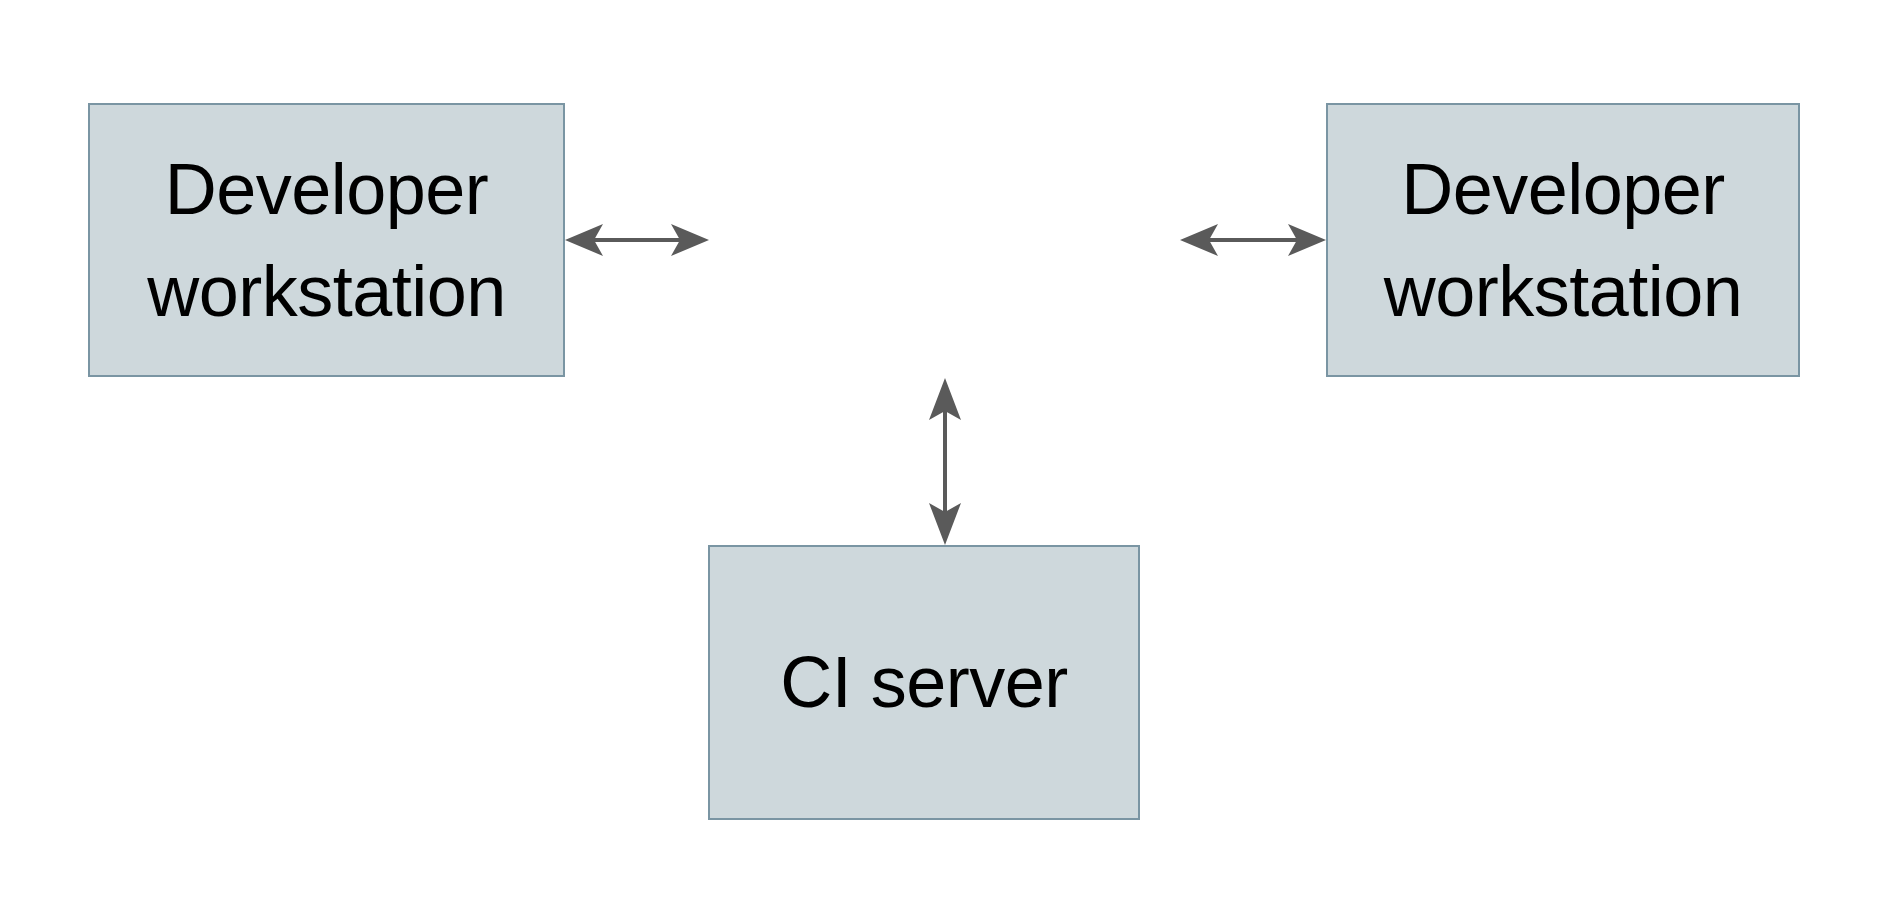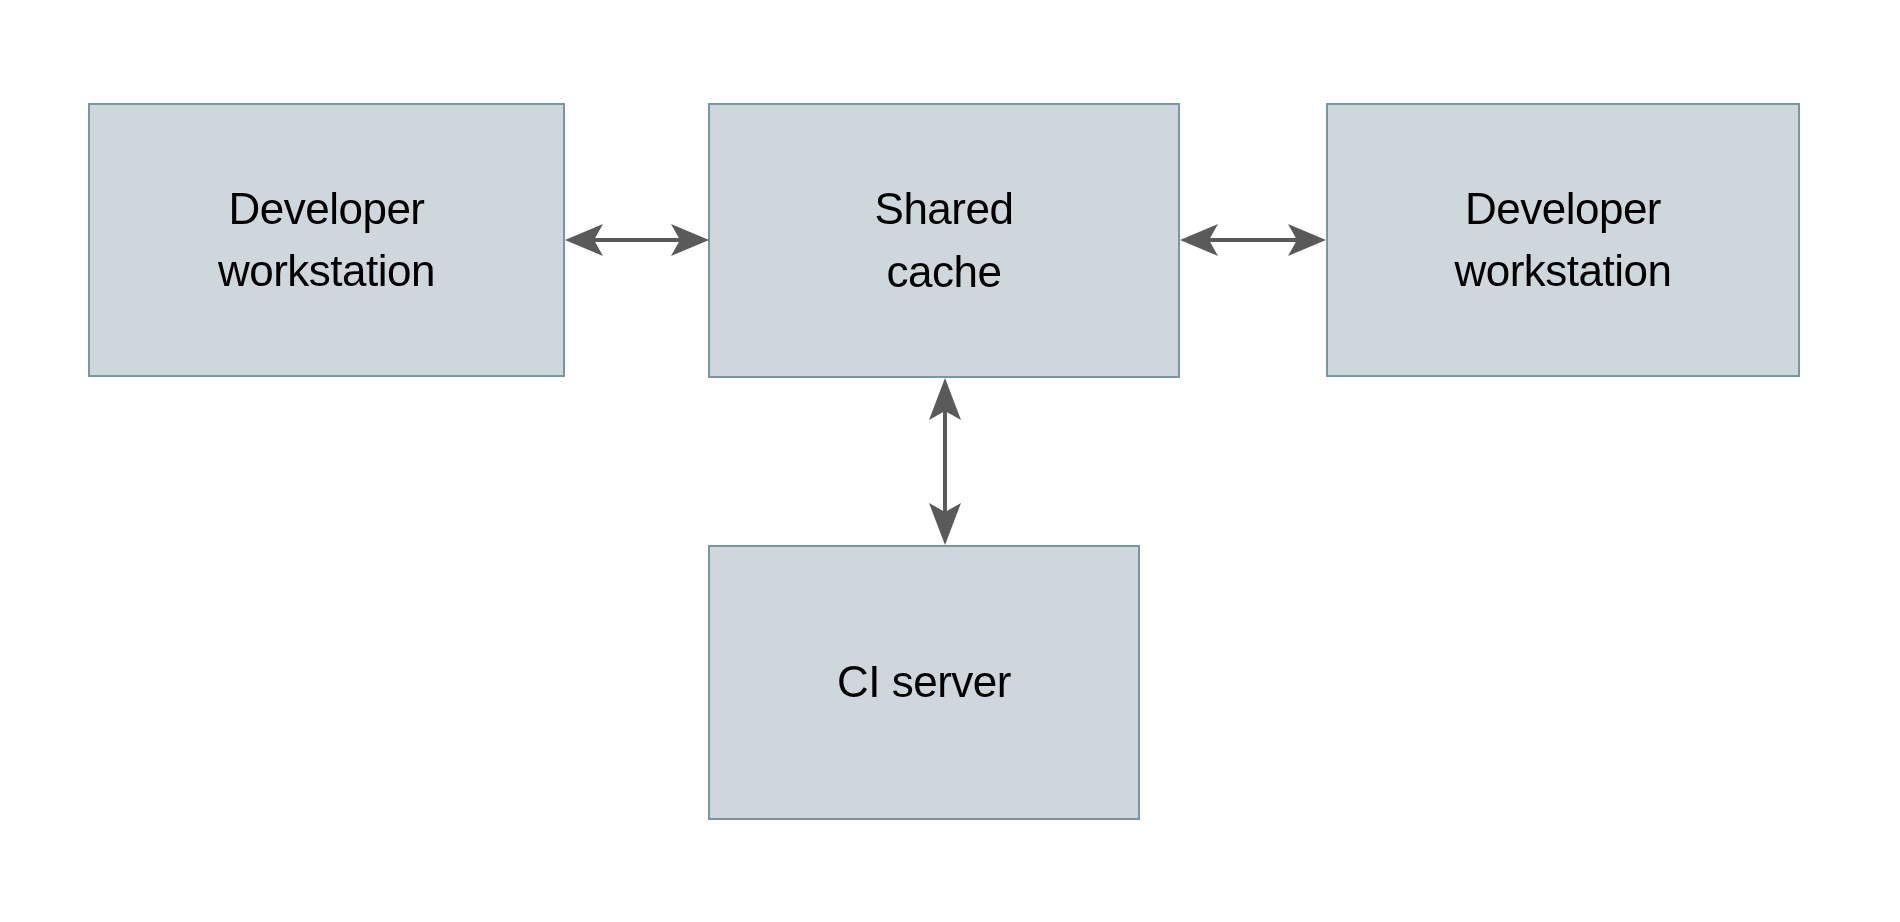--- a/index.html
+++ b/index.html
@@ -23,21 +23,21 @@
     box-sizing: border-box;
     background: #ced8dc;
     border: 2px solid #7a95a3;
     display: flex;
     align-items: center;
     justify-content: center;
     text-align: center;
   }
   .node-label {
     font-family: "Liberation Sans", sans-serif;
-    font-size: 44px;
+    font-size: 72px;
     line-height: 1.42;
     font-weight: 400;
     color: #000000;
     letter-spacing: -0.5px;
     white-space: pre-line;
     padding: 0 6px;
   }
   
   #node-dev-left   { left: 88px;   top: 103px; width: 477px; height: 274px; }
   #node-shared     { left: 708px;  top: 103px; width: 472px; height: 275px; }
@@ -56,24 +56,20 @@
 </head>
 <body>
 
 <div id="diagram-canvas">
 
   <div class="node" id="node-dev-left">
     <span class="node-label">Developer
 workstation</span>
   </div>
 
-  <div class="node" id="node-shared">
-    <span class="node-label">Shared
-cache</span>
-  </div>
 
   <div class="node" id="node-dev-right">
     <span class="node-label">Developer
 workstation</span>
   </div>
 
   <div class="node" id="node-ci">
     <span class="node-label">CI server</span>
   </div>
 

